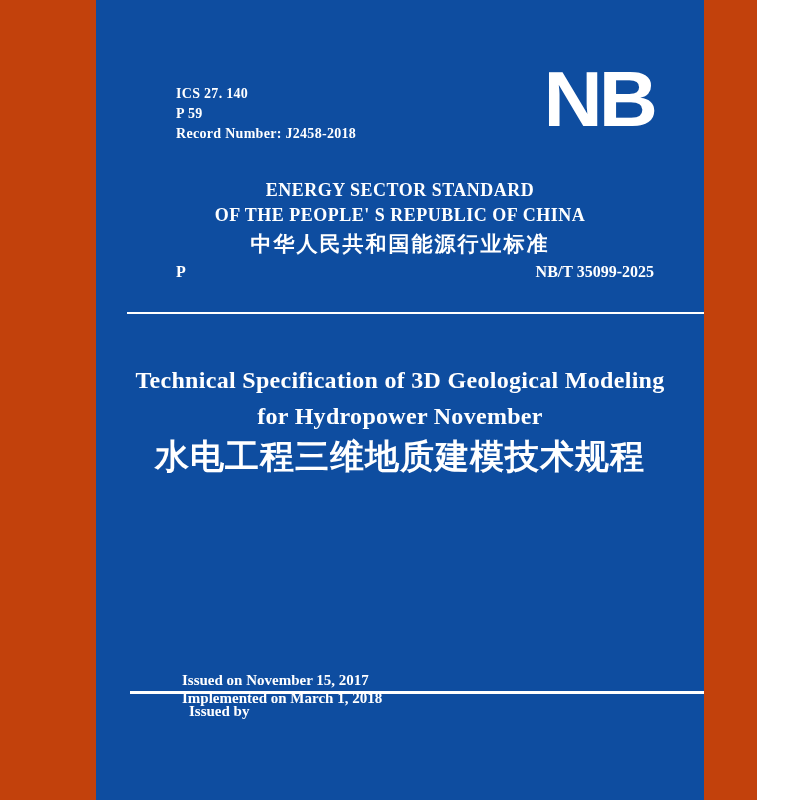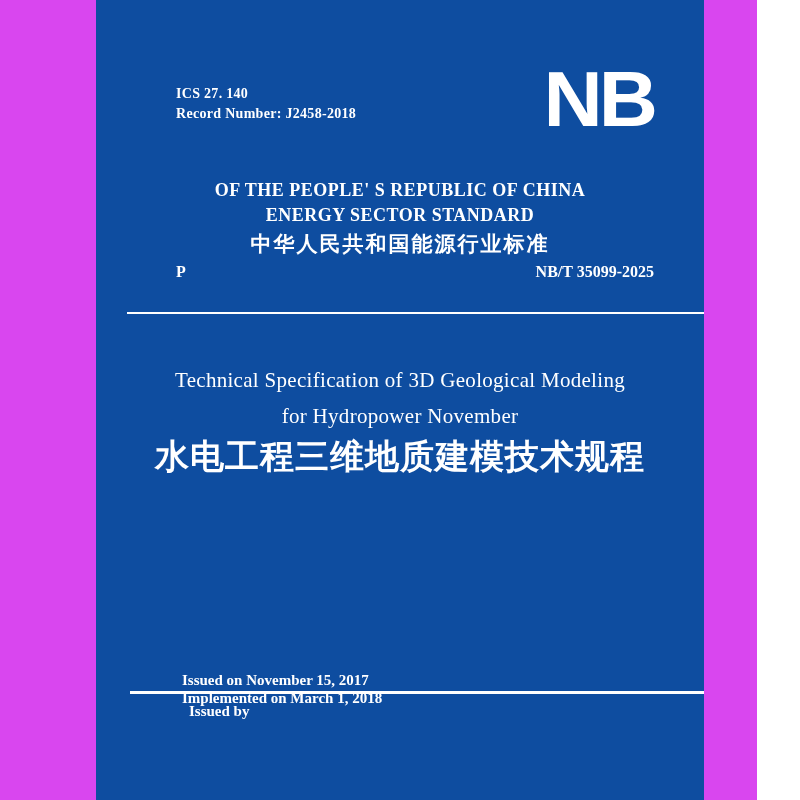--- a/index.html
+++ b/index.html
@@ -8,21 +8,21 @@
     width: 800px;
     height: 800px;
     background: #ffffff;
     overflow: hidden;
     font-family: "Liberation Serif", serif;
   }
   .stage {
     position: relative;
     width: 757px;
     height: 800px;
-    background: #d946ef;
+    background: #c2410c;
   }
   .cover {
     position: absolute;
     left: 96px;
     top: 0;
     width: 608px;
     height: 800px;
     background: #0E4DA0;
     color: #ffffff;
   }
@@ -88,22 +88,22 @@
     background: #ffffff;
   }
   .title-block {
     position: absolute;
     left: 0;
     right: 0;
     top: 362px;
     text-align: center;
   }
   .title-en {
-    font-weight: normal;
-    font-size: 21px;
+    font-weight: bold;
+    font-size: 24px;
     line-height: 36px;
     letter-spacing: 0.3px;
   }
   .title-zh {
     font-weight: bold;
     font-size: 34px;
     line-height: 38px;
     letter-spacing: 1px;
     margin-top: 4px;
   }
@@ -142,28 +142,29 @@
   }
 </style>
 </head>
 <body>
 
 <div class="stage">
   <div class="cover">
 
     <div class="meta-block">
       <div>ICS 27. 140</div>
+      <div>P 59</div>
       <div>Record Number: J2458-2018</div>
     </div>
 
     <div class="nb-logo">NB</div>
 
     <div class="std-block">
+      <div class="std-en">ENERGY SECTOR STANDARD</div>
       <div class="std-en">OF THE PEOPLE' S REPUBLIC OF CHINA</div>
-      <div class="std-en">ENERGY SECTOR STANDARD</div>
       <div class="std-zh">中华人民共和国能源行业标准</div>
     </div>
 
     <div class="code-row">
       <span>P</span>
       <span>NB/T 35099-2025</span>
     </div>
 
     <div class="rule-top"></div>
 

